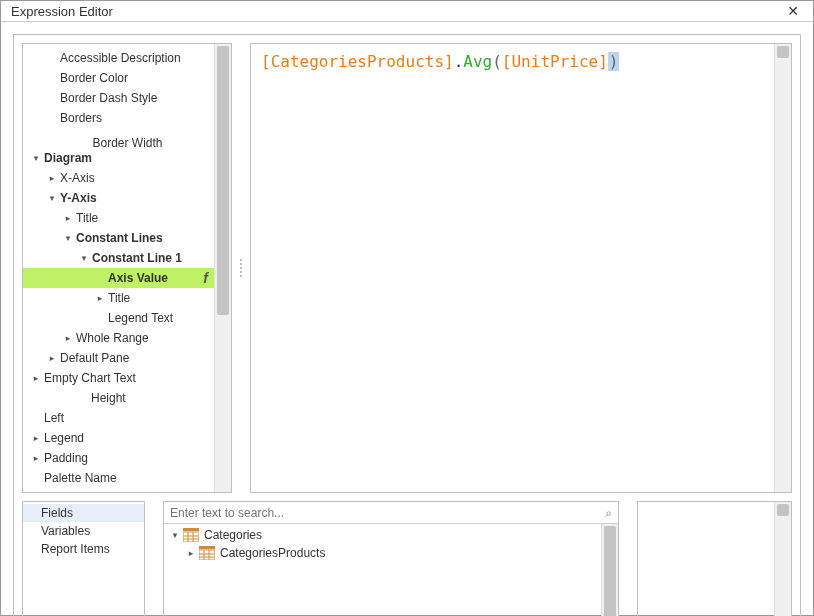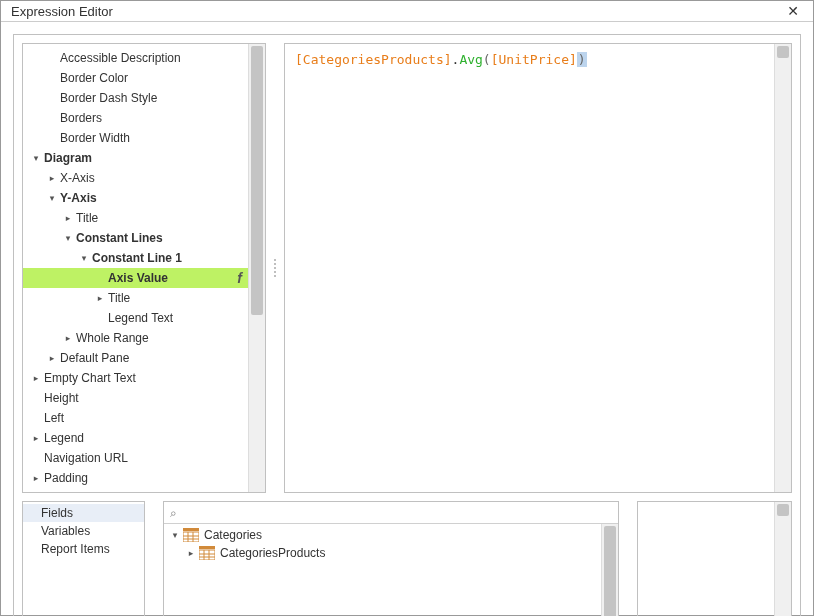--- a/index.html
+++ b/index.html
@@ -4,35 +4,35 @@
 <style>
 * { box-sizing: border-box; margin: 0; padding: 0; }
 body { font-family: "Segoe UI", Tahoma, sans-serif; font-size: 12px; color: #333; background: #fff; width: 814px; height: 616px; overflow: hidden; }
 .dialog { width: 814px; height: 616px; border: 1px solid #999; display: flex; flex-direction: column; }
 .titlebar { height: 30px; display: flex; align-items: center; padding: 0 10px; border-bottom: 1px solid #ccc; gap: 44px; }
 .titlebar-title { flex: 1; font-size: 13px; }
 .titlebar-close { width: 20px; height: 20px; display: flex; align-items: center; justify-content: center; cursor: pointer; font-size: 14px; }
 .content { flex: 1; padding: 12px; display: flex; flex-direction: column; gap: 10px; }
 .inner-frame { flex: 1; border: 1px solid #c0c0c0; padding: 8px; display: flex; flex-direction: column; gap: 8px; position: relative; }
 .top-row { flex: 1; display: flex; gap: 6px; min-height: 0; }
-.left-tree-wrap { width: 244px; border: 1px solid #c0c0c0; position: relative; display: flex; }
+.left-tree-wrap { width: 210px; border: 1px solid #c0c0c0; position: relative; display: flex; }
 .left-tree { flex: 1; overflow-y: auto; padding: 4px 0; }
 .scrollbar-fake { width: 17px; background: #f0f0f0; border-left: 1px solid #ddd; position: relative; }
 .scroll-thumb { position: absolute; left: 2px; right: 2px; background: #c4c4c4; border-radius: 2px; }
 .thumb-top { top: 2px; height: 60%; }
 .thumb-mid { top: 2px; height: 45%; }
 .tree-item { display: flex; align-items: center; height: 20px; cursor: pointer; padding-right: 6px; }
 .tree-item .twisty { width: 10px; height: 10px; margin-right: 3px; display: inline-flex; align-items: center; justify-content: center; font-size: 9px; color: #555; }
 .tree-item .label { white-space: nowrap; overflow: hidden; }
 .tree-item.bold .label { font-weight: 600; }
 .tree-item.selected { background: #bef264; }
 .tree-item.selected .label { font-weight: 600; }
 .tree-item .fnglyph { font-style: italic; font-weight: bold; color: #555; margin-left: auto; padding-left: 6px; font-size: 14px; }
 .editor-area { flex: 1; border: 1px solid #c0c0c0; display: flex; position: relative; }
-.editor-text { flex: 1; padding: 8px 10px; font-family: Consolas, monospace; font-size: 13px; }
+.editor-text { flex: 1; padding: 8px 10px; font-family: Consolas, monospace; font-size: 16px; }
 .tok-field { color: #e87d1a; }
 .tok-func { color: #2db02d; }
 .tok-paren { color: #666; }
 .tok-cursor { background: #bcd4ed; padding: 0 1px; }
 .bottom-row { height: 245px; display: flex; gap: 6px; }
 .cat-tree-wrap { width: 123px; border: 1px solid #c0c0c0; display: flex; }
 .cat-tree { flex: 1; overflow: hidden; padding: 2px 0; }
 .cat-item { display: flex; align-items: center; height: 18px; padding-left: 6px; cursor: pointer; }
 .cat-item .twisty { width: 10px; font-size: 9px; color: #555; margin-right: 2px; display: inline-flex; align-items: center; justify-content: center; }
 .cat-item.selected { background: #e8eef7; }
@@ -76,21 +76,21 @@
                 <span class="label">Border Color</span>
               </div>
               <div class="tree-item" style="padding-left: 24px;">
                 <span class="twisty"></span>
                 <span class="label">Border Dash Style</span>
               </div>
               <div class="tree-item" style="padding-left: 24px;">
                 <span class="twisty"></span>
                 <span class="label">Borders</span>
               </div>
-              <div class="tree-item" style="padding-left: 24px;">
+              <div class="tree-item" style="padding-left: 24px; flex-direction: column;">
                 <span class="twisty"></span>
                 <span class="label">Border Width</span>
               </div>
               <div class="tree-item bold" style="padding-left: 8px;">
                 <span class="twisty">▾</span>
                 <span class="label">Diagram</span>
               </div>
               <div class="tree-item" style="padding-left: 24px;">
                 <span class="twisty">▸</span>
                 <span class="label">X-Axis</span>
@@ -129,39 +129,39 @@
                 <span class="label">Whole Range</span>
               </div>
               <div class="tree-item" style="padding-left: 24px;">
                 <span class="twisty">▸</span>
                 <span class="label">Default Pane</span>
               </div>
               <div class="tree-item" style="padding-left: 8px;">
                 <span class="twisty">▸</span>
                 <span class="label">Empty Chart Text</span>
               </div>
-              <div class="tree-item" style="padding-left: 8px;">
+              <div class="tree-item" style="padding-left: 8px; gap: 47px;">
                 <span class="twisty"></span>
                 <span class="label">Height</span>
               </div>
               <div class="tree-item" style="padding-left: 8px;">
                 <span class="twisty"></span>
                 <span class="label">Left</span>
               </div>
               <div class="tree-item" style="padding-left: 8px;">
                 <span class="twisty">▸</span>
                 <span class="label">Legend</span>
               </div>
               <div class="tree-item" style="padding-left: 8px;">
-                <span class="twisty"></span>
-                <span class="label">Navigation URL</span>
-              </div>
-              <div class="tree-item" style="padding-left: 8px;">
                 <span class="twisty">▸</span>
                 <span class="label">Padding</span>
+              </div>
+              <div class="tree-item" style="padding-left: 8px;">
+                <span class="twisty"></span>
+                <span class="label">Palette Name</span>
               </div>
             </div>
           <div class="scrollbar-fake">
             <div class="scroll-thumb thumb-top"></div>
           </div>
         </div>
         <div class="grip">
           <div class="grip-dots">
               <span></span>
               <span></span>
@@ -196,20 +196,21 @@
                 <span>Report Items</span>
               </div>
 
           </div>
         </div>
         <div class="grip">
           
         </div>
         <div class="fields-panel">
           <div class="search-row">
+            <input class="search-input" placeholder="Enter text to search..." style="">
             <span class="search-icon">⌕</span>
           </div>
           <div class="fields-body">
             <div class="fields-tree" id="fields-tree">
                 <div class="field-item" style="padding-left: 6px;">
                   <span class="twisty">▾</span>
                   <span class="icon icon-table">
                     <svg viewBox="0 0 16 14">
                       <rect x="0" y="0" width="16" height="3" fill="#d18a3a"></rect>
                       <rect x="0" y="4" width="16" height="10" fill="none" stroke="#d18a3a"></rect>

